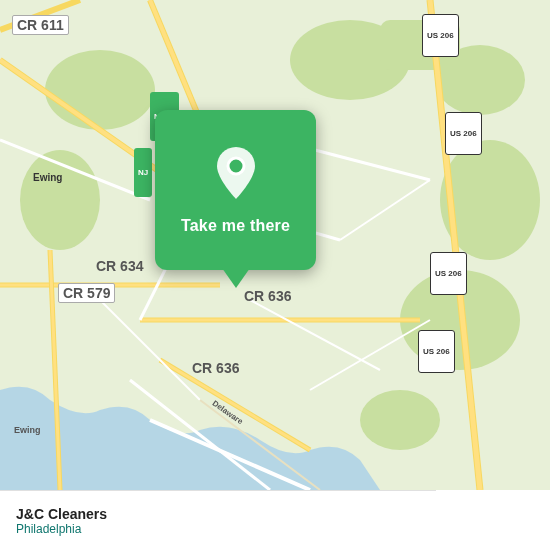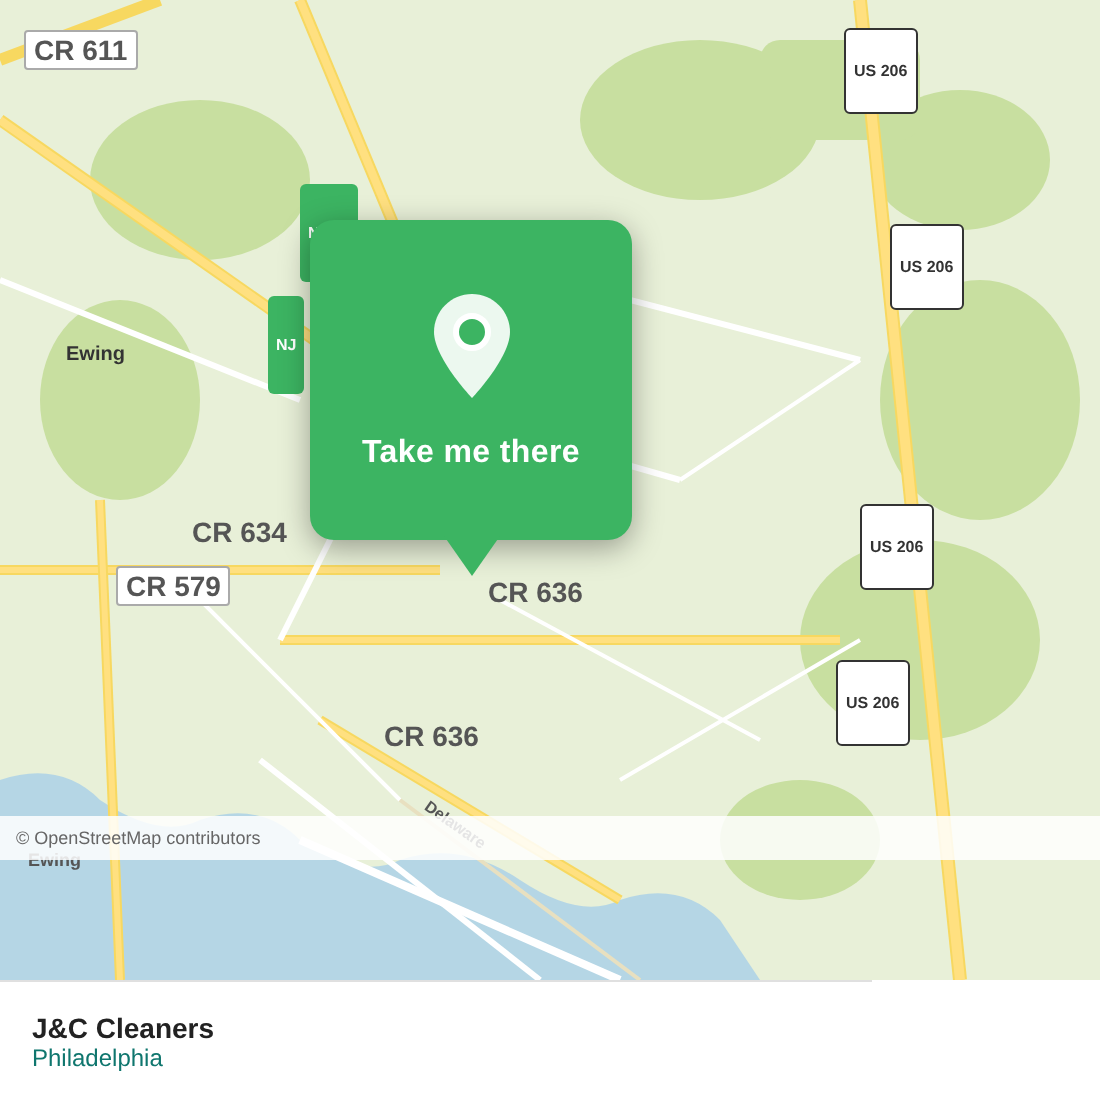--- a/index.html
+++ b/index.html
@@ -255,23 +255,20 @@
 
     <div style="margin-bottom:10px;">
       <svg width="48" height="58" viewBox="0 0 48 58">
         <path d="M24,2 C13.5,2 5,10.5 5,21 C5,34 24,54 24,54 C24,54 43,34 43,21 C43,10.5 34.5,2 24,2 Z" fill="white" opacity="0.9"></path>
         <circle cx="24" cy="21" r="8" fill="#3cb462" stroke="white" stroke-width="3"></circle>
       </svg>
     </div>
     <button class="take-me-there-btn">Take me there</button>
   </div>
 
-  <div id="attribution-bar">
-    <span class="osm-copyright">© OpenStreetMap contributors</span>
-  </div>
 </div>
 
 <div id="bottom-bar">
   <div class="place-info">
     <span class="place-name">J&amp;C Cleaners</span>
     <span class="place-city">Philadelphia</span>
   </div>
 </div>
 
 </body></html>

